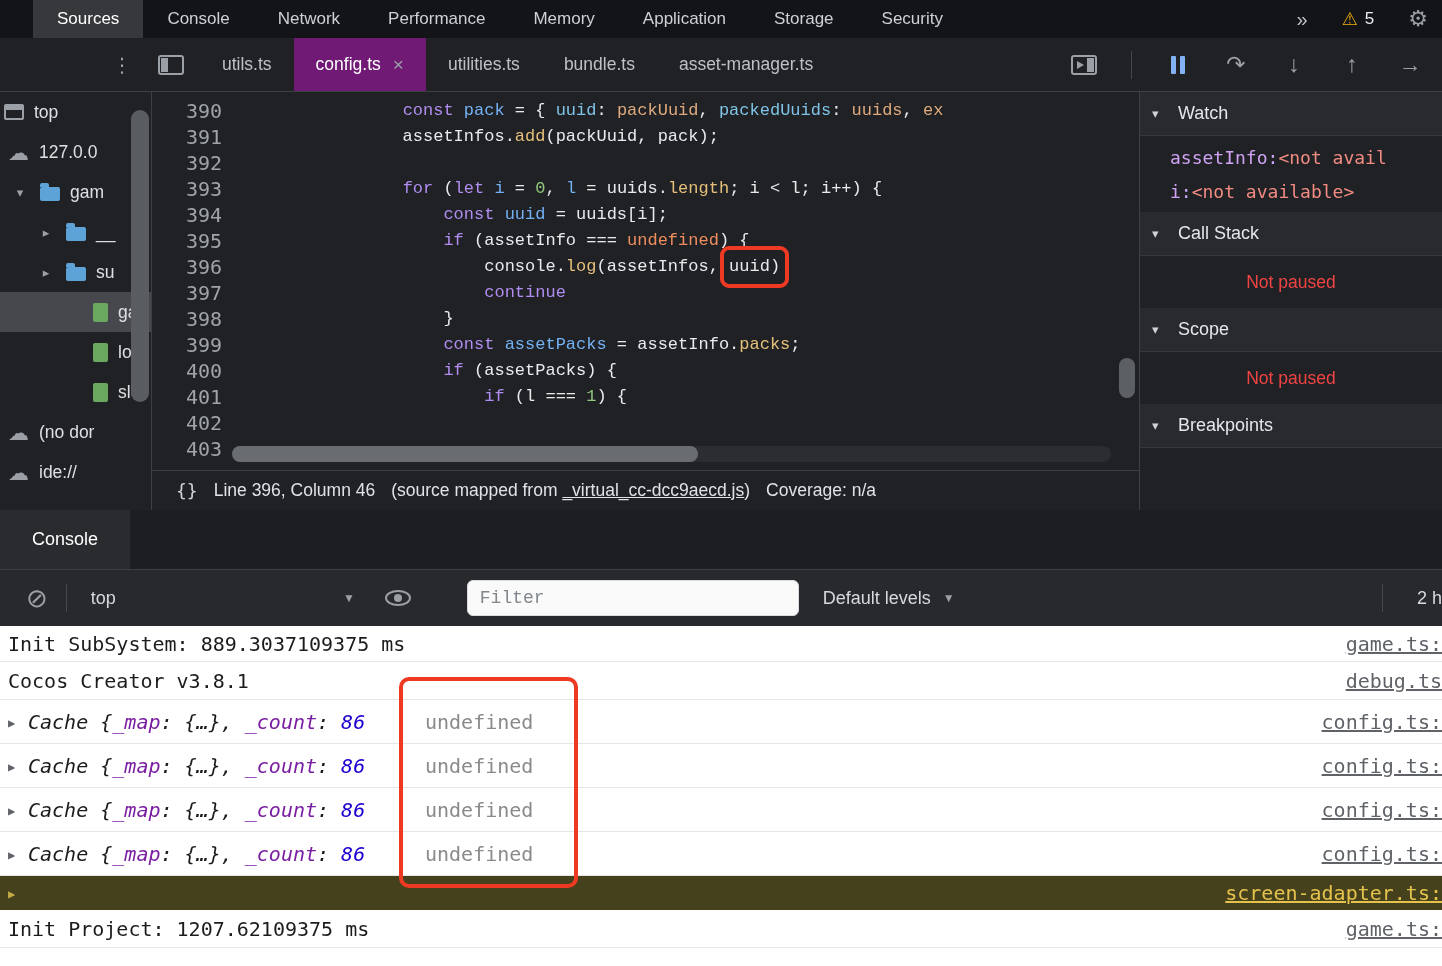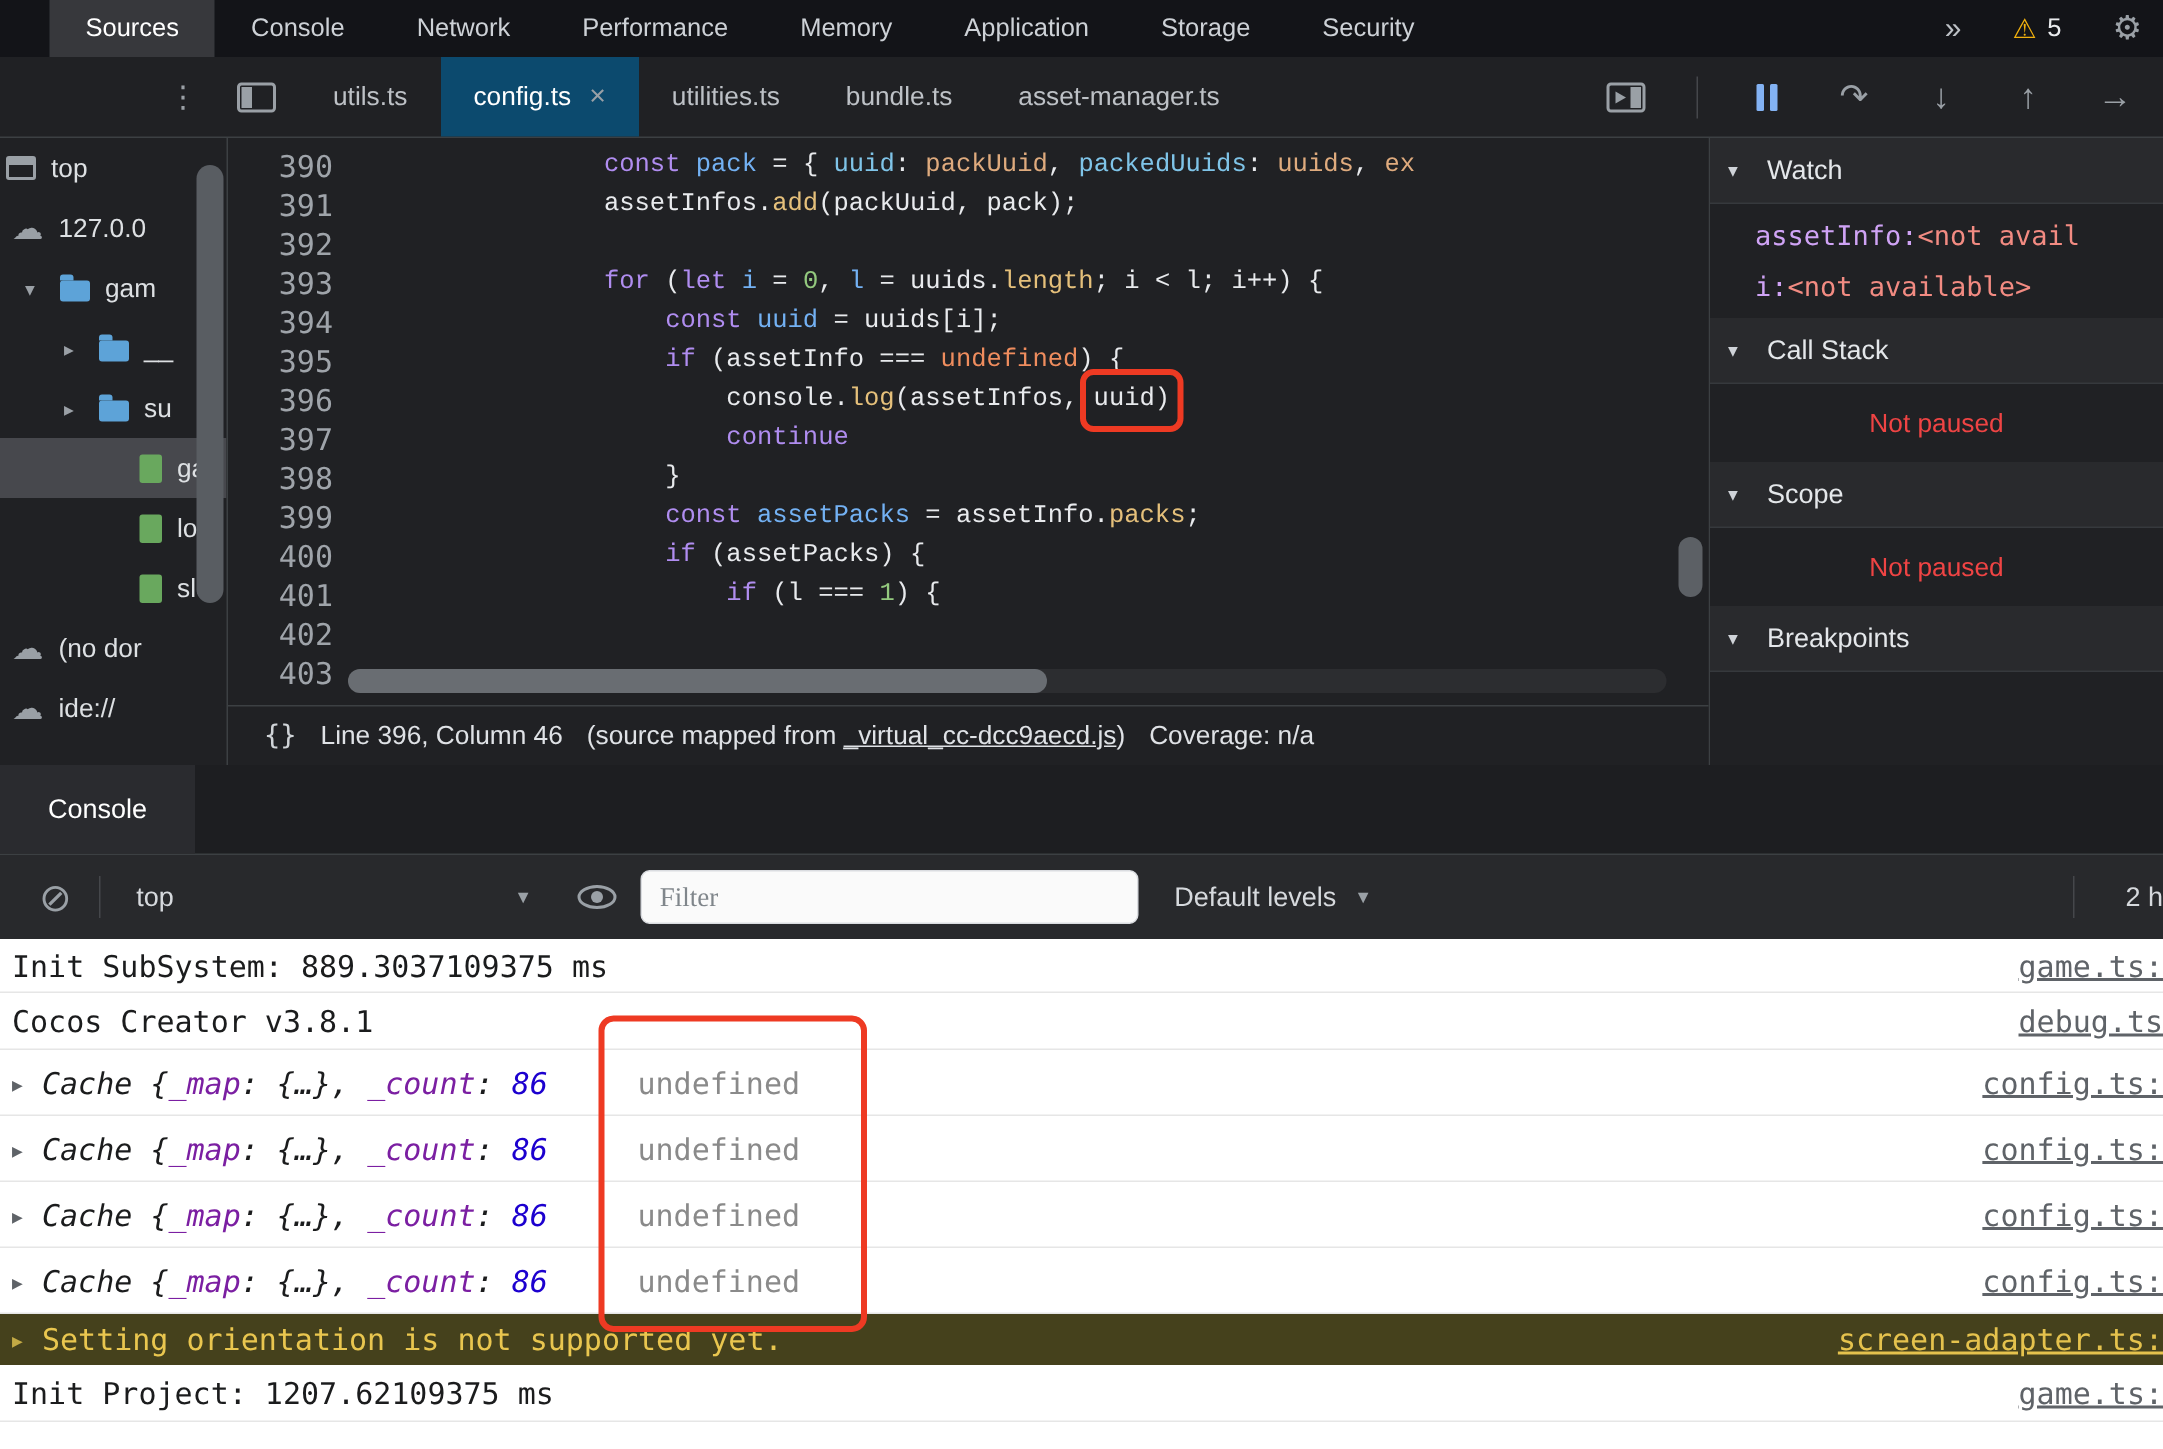--- a/index.html
+++ b/index.html
@@ -22,21 +22,21 @@
   
   .filebar{position:absolute;left:0;top:38px;width:1442px;height:54px;background:#202124;border-bottom:1px solid #3c4043;display:flex;align-items:center;font-size:17.5px}
   .kebab{margin-left:112px;color:#9aa0a6;font-size:20px;width:16px;text-align:center}
   .icon-panel{width:26px;height:20px;border:2px solid #9aa0a6;border-radius:3px;position:relative;flex:none}
   .icon-panel.left{margin-left:30px}
   .icon-panel.left::before{content:"";position:absolute;left:1px;top:1px;bottom:1px;width:7px;background:#9aa0a6}
   .icon-panel.right::before{content:"";position:absolute;right:1px;top:1px;bottom:1px;width:7px;background:#9aa0a6}
   .icon-panel.right::after{content:"";position:absolute;left:4px;top:50%;margin-top:-4px;border-left:7px solid #9aa0a6;border-top:4px solid transparent;border-bottom:4px solid transparent}
   .file-strip{display:flex;align-items:stretch;height:100%;margin-left:16px}
   .file-tab{display:flex;align-items:center;gap:12px;padding:0 22px;color:#bdc1c6;white-space:nowrap}
-  .file-tab.active{background:#0c4a6e;color:#fff}
+  .file-tab.active{background:#701a75;color:#fff}
   .tab-close{color:#9aa0a6;font-size:19px}
   .filebar-right{margin-left:auto;display:flex;align-items:center;gap:34px;padding-right:20px}
   .vsep{width:1px;height:28px;background:#45474b}
   .dbg-btn{width:24px;display:flex;justify-content:center;align-items:center;font-size:23px;color:#9aa0a6}
   .icon-pause{width:16px;height:18px;position:relative}
   .icon-pause::before,.icon-pause::after{content:"";position:absolute;top:0;bottom:0;width:5px;background:#83b2f3;border-radius:1px}
   .icon-pause::before{left:1px}.icon-pause::after{right:1px}
 
   
   .main{position:absolute;left:0;top:92px;width:1442px;height:418px;display:flex}
@@ -96,21 +96,21 @@
   .drawer{position:absolute;left:0;top:510px;width:1442px;height:456px;background:#fff}
   .drawer-tabs{height:60px;background:#1d1e21;border-bottom:1px solid #3c4043;display:flex;align-items:stretch}
   .drawer-tab{display:flex;align-items:center;padding:0 32px;background:#2a2b2f;color:#fff;font-size:18px}
   .drawer-toolbar{height:56px;background:#28292c;display:flex;align-items:center;font-size:18px;color:#d6d9dd}
   .clear-ic{margin-left:26px;color:#9aa0a6;font-size:26px;line-height:1}
   .drawer-toolbar .vsep{margin:0 18px}
   .ctx-select{width:270px;display:flex;align-items:center;justify-content:space-between;padding-left:6px}
   .dd-arrow{font-size:12px;color:#9aa0a6}
   .icon-eye{width:26px;height:16px;border:2px solid #9aa0a6;border-radius:50%;position:relative;margin-left:30px;flex:none}
   .icon-eye::before{content:"";position:absolute;left:50%;top:50%;width:8px;height:8px;margin:-4px 0 0 -4px;background:#9aa0a6;border-radius:50%}
-  .filter-input{margin-left:16px;width:332px;height:36px;background:#fafafa;border:1px solid #dadce0;border-radius:6px;padding:0 12px;font-size:18px;color:#3c4043;font-family:Liberation Serif, serif;outline:none}
+  .filter-input{margin-left:56px;width:332px;height:36px;background:#fafafa;border:1px solid #dadce0;border-radius:6px;padding:0 12px;font-size:18px;color:#3c4043;font-family:Liberation Mono, monospace;outline:none}
   .filter-input::placeholder{color:#80868b}
   .levels{margin-left:24px;display:flex;align-items:center;gap:12px}
   .spacer{flex:1}
   .hidden-count{padding-left:16px;white-space:nowrap}
 
   .messages{position:relative;height:336px;background:#fff;overflow:hidden;font-family:"DejaVu Sans Mono",monospace;font-size:20px;color:#1b1c1d}
   .crow{position:relative;height:36px;display:flex;align-items:center;border-bottom:1px solid #e6e6e6;padding-left:8px}
   .crow.tall{height:38px}
   .crow.cache{height:44px}
   .crow.warn{height:34px;background:#45411c;color:#e9c64f;border-bottom-color:#45411c}
@@ -369,21 +369,20 @@
           <span class="srclink">config.ts:</span>
         </div>
         <div class="crow cache">
           <span class="tri">▶</span>
           <span class="cmsg"><span class="cp-obj">Cache </span><span class="cp-obj">{</span><span class="cp-key">_map</span><span class="cp-obj">: {…}, </span><span class="cp-key">_count</span><span class="cp-obj">: </span><span class="cp-num">86</span></span>
           <span class="undef">undefined</span>
           <span class="srclink">config.ts:</span>
         </div>
         <div class="crow warn">
           <span class="tri">▶</span>
-          <span class="cmsg"><span class="cp-warn">Setting orientation is not supported yet.</span></span>
           <span class="srclink">screen-adapter.ts:</span>
         </div>
         <div class="crow tall">
           <span class="cmsg"><span class="cp-pln">Init Project: 1207.62109375 ms</span></span>
           <span class="srclink">game.ts:</span>
         </div>
         <div class="crow cut">
           <span class="cmsg"><span class="cp-pln">LoadScene db://assets/scenes/Psyon-scene: 74.760986328125 ms</span></span>
           <span class="srclink">director.t</span>
         </div>

